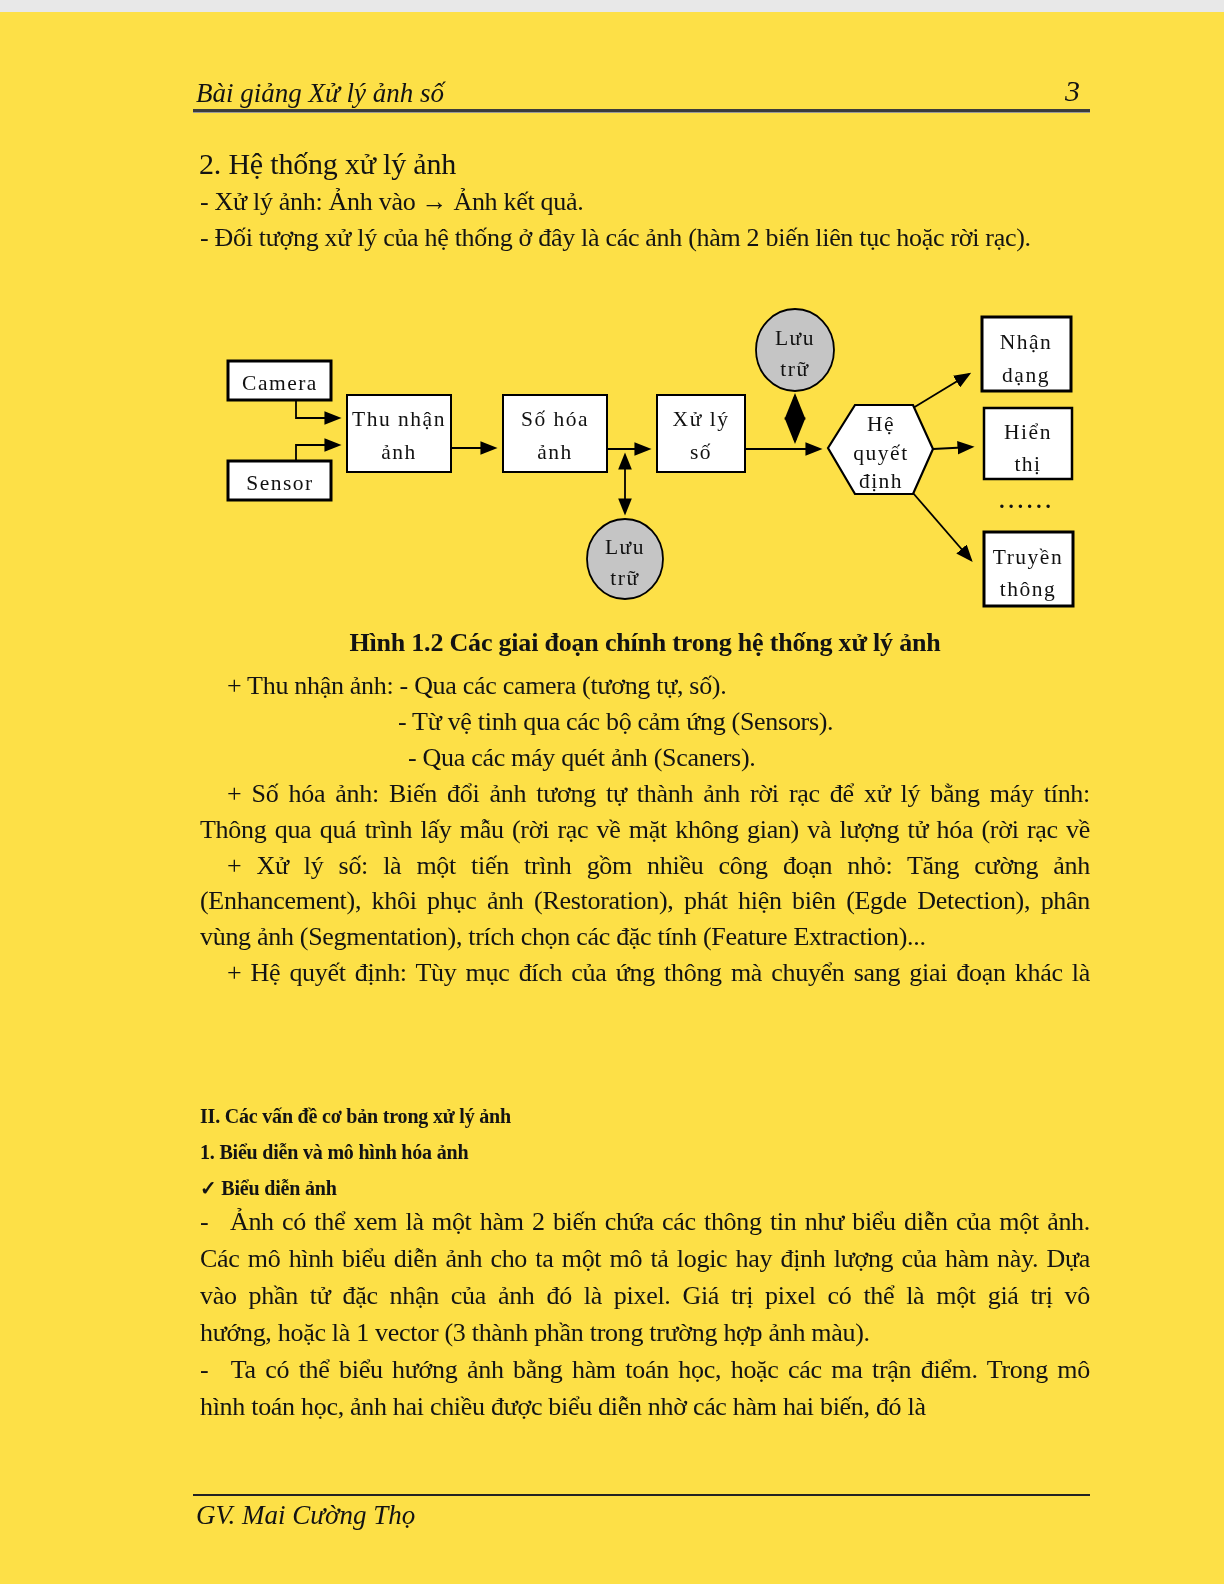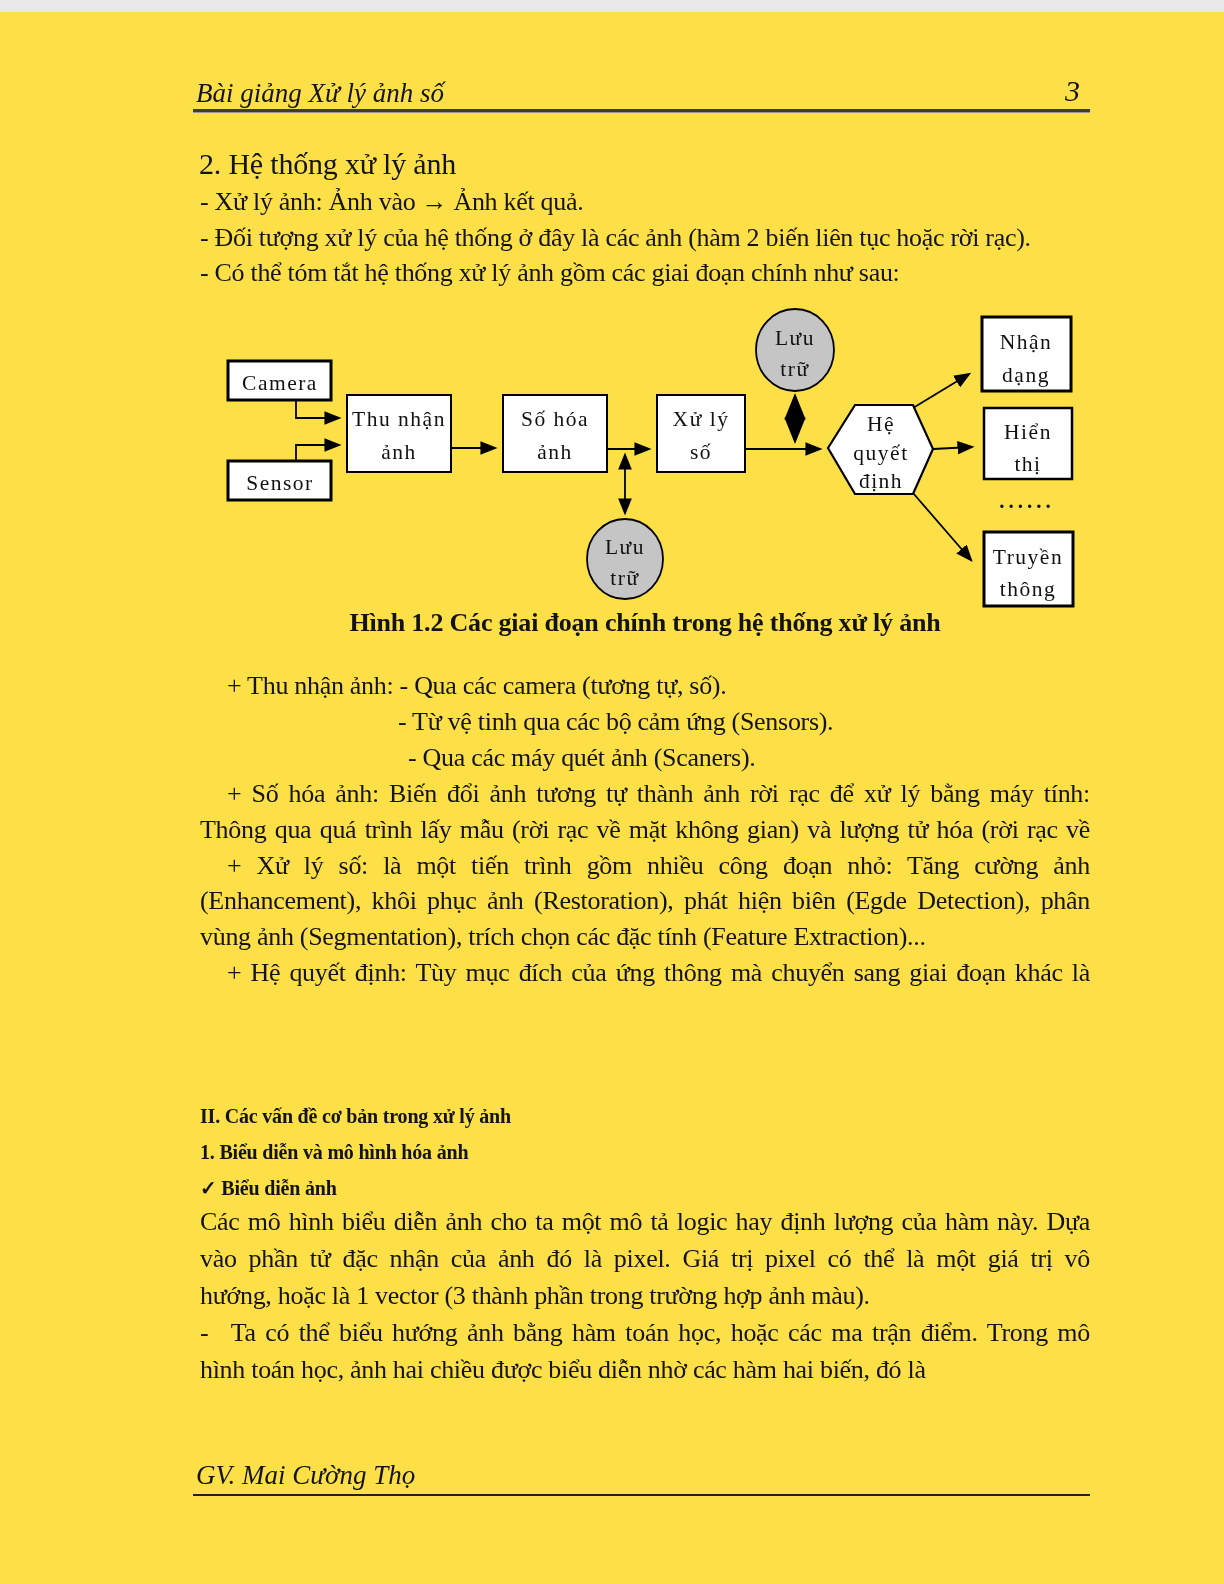--- a/index.html
+++ b/index.html
@@ -25,53 +25,52 @@
 
   .j    { text-align:justify; text-align-last:justify; }
   .ind1 { padding-left:27px; }
   .ind2 { padding-left:198px; }
   .ind3 { padding-left:208px; }
   .gapdash::first-letter { letter-spacing:13px; }
 
   #head2-block { top:1086px; }
   #head2-block .hln { font-size:20px; font-weight:bold; line-height:36px; letter-spacing:-0.2px; }
 
-  .fig-caption { left:200px; top:596px; width:890px; text-align:center;
+  .fig-caption { left:200px; top:616px; width:890px; text-align:center;
                  font-size:26px; font-weight:bold; letter-spacing:-0.2px; }
 
   .fig-svg { left:180px; top:283px; }
   .fig-svg text {
     font-family:"Liberation Serif", serif; font-size:21.5px;
     letter-spacing:1.5px; fill:#111; text-anchor:middle;
   }
   .fig-svg .dots { font-size:21px; letter-spacing:4px; font-weight:bold; }
   .node-box   { fill:#ffffff; stroke:#000; }
   .node-ell   { fill:#c5c5c5; stroke:#000; stroke-width:1.8; }
   .node-hex   { fill:#ffffff; stroke:#000; stroke-width:2.2; }
   .wire       { fill:none; stroke:#000; stroke-width:1.8; }
   .wire-bold  { fill:none; stroke:#000; stroke-width:2.8; }
 
   .ftr-rule { left:193px; top:1482px; width:897px; height:2px; background:#222; }
-  .ftr-text { left:196px; top:1448px; font-size:27px; font-style:italic; }
+  .ftr-text { left:196px; top:1488px; font-size:27px; font-style:italic; }
 </style>
 </head>
 <body>
 
 <div class="page">
 
   <div class="abs hdr-title">Bài giảng Xử lý ảnh số</div>
   <div class="abs hdr-page">3</div>
   <div class="abs hdr-rule"></div>
 
   <div class="abs sec-heading">2. Hệ thống xử lý ảnh</div>
 
   <div class="tblock" id="intro-block">
     <div class="ln">- Xử lý ảnh: Ảnh vào → Ảnh kết quả.</div>
     <div class="ln">- Đối tượng xử lý của hệ thống ở đây là các ảnh (hàm 2 biến liên tục hoặc rời rạc).</div>
-    <div class="ln">- Có thể tóm tắt hệ thống xử lý ảnh gồm các giai đoạn chính như sau:</div>
   </div>
 
   <svg class="abs fig-svg" width="920" height="322" viewBox="180 283 920 322">
     <defs>
       <marker id="arr" viewBox="0 0 10 8" refX="8.5" refY="4" markerWidth="9.5" markerHeight="7.6" orient="auto-start-reverse">
         <path d="M0,0 L10,4 L0,8 Z" fill="#000"></path>
       </marker>
     </defs>
 
     <path class="wire" d="M296,388 L296,406 L339,406" marker-end="url(#arr)"></path>
@@ -145,20 +144,21 @@
     <div class="ln ind1 j">+ Hệ quyết định: Tùy mục đích của ứng thông mà chuyển sang giai đoạn khác là</div>
   </div>
 
   <div class="tblock" id="head2-block">
     <div class="hln">II. Các vấn đề cơ bản trong xử lý ảnh</div>
     <div class="hln">1. Biểu diễn và mô hình hóa ảnh</div>
     <div class="hln">✓ Biểu diễn ảnh</div>
   </div>
 
   <div class="tblock" id="body2-block">
+    <div class="ln j gapdash">- Ảnh có thể xem là một hàm 2 biến chứa các thông tin như biểu diễn của một ảnh.</div>
     <div class="ln j">Các mô hình biểu diễn ảnh cho ta một mô tả logic hay định lượng của hàm này. Dựa</div>
     <div class="ln j">vào phần tử đặc nhận của ảnh đó là pixel. Giá trị pixel có thể là một giá trị vô</div>
     <div class="ln">hướng, hoặc là 1 vector (3 thành phần trong trường hợp ảnh màu).</div>
     <div class="ln j gapdash">- Ta có thể biểu hướng ảnh bằng hàm toán học, hoặc các ma trận điểm. Trong mô</div>
     <div class="ln">hình toán học, ảnh hai chiều được biểu diễn nhờ các hàm hai biến, đó là</div>
   </div>
 
   <div class="abs ftr-rule"></div>
   <div class="abs ftr-text">GV. Mai Cường Thọ</div>
 

